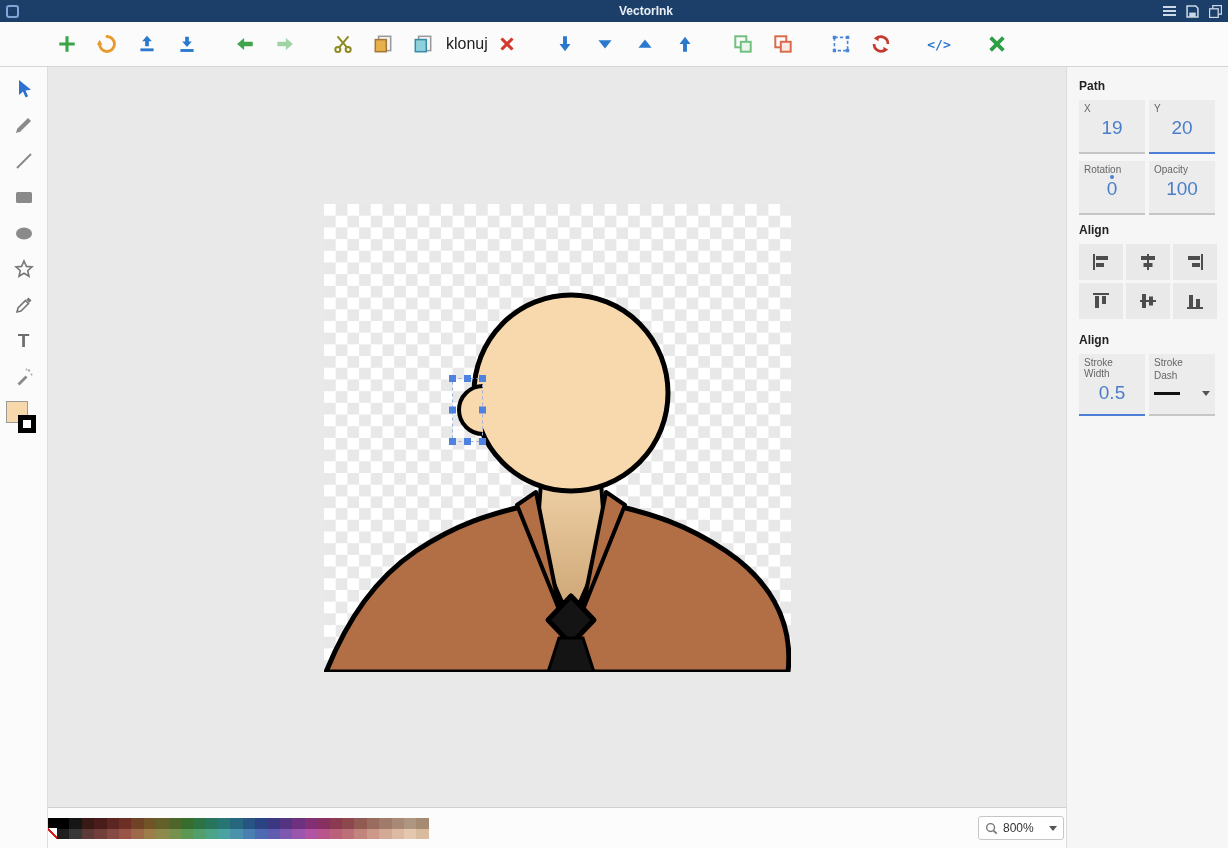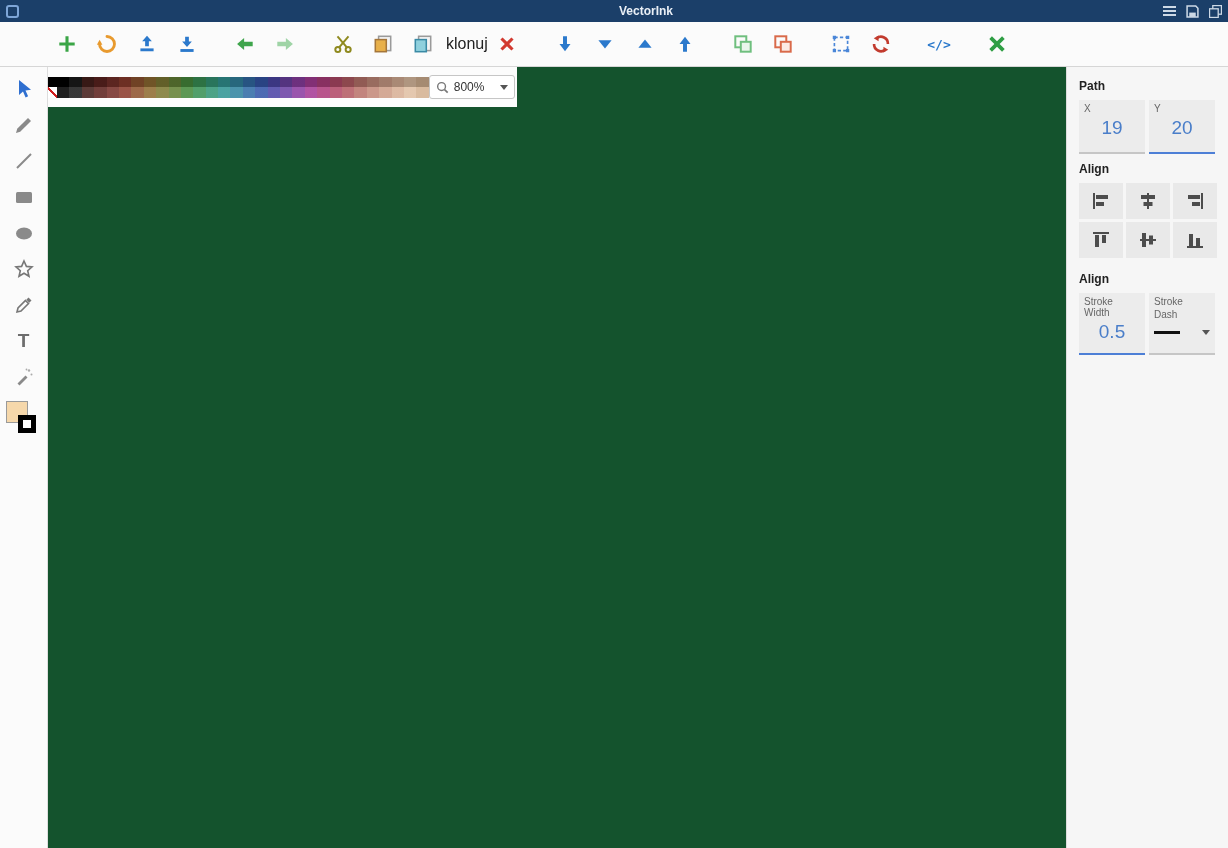--- a/index.html
+++ b/index.html
@@ -34,21 +34,21 @@
   .stool { width:40px; height:36px; display:flex; align-items:center; justify-content:center; }
   .stool svg { width:22px; height:22px; }
   .text-glyph { font-size:19px; font-weight:bold; color:#6d6d6d; }
 
   .swatchbox { position:relative; width:36px; height:40px; margin-top:6px; }
   .fillsw { position:absolute; left:0; top:0; width:22px; height:22px;
             border:1px solid #9a9a9a; }
   .strokesw { position:absolute; left:12px; top:14px; width:18px; height:18px;
               border:5px solid #000; background:#fff; }
 
-  .workarea { flex:1; display:flex; flex-direction:row; background:#14532d; }
+  .workarea { flex:1; display:flex; flex-direction:column; background:#c4b5fd; }
   .canvas { height:741px; background:#e9e9e9; border-bottom:1px solid #cfcfcf;
             position:relative; overflow:hidden; }
   .artboard { position:absolute; left:276px; top:137px; width:467px; height:468px;
               background:#fff;
               background-image:repeating-conic-gradient(#e8e8e8 0% 25%, #ffffff 25% 50%);
               background-size:23.4px 23.4px; }
   .artboard svg { position:absolute; inset:0; }
 
   
   .bottombar { height:40px; display:flex; align-items:center; padding:0 2px 0 0;
@@ -395,20 +395,31 @@
       <div class="field">
         <div class="flabel">X</div>
         <div class="fval">19</div>
       </div>
       <div class="field focused">
         <div class="flabel">Y</div>
         <div class="fval">20</div>
       </div>
     </div>
 
+    <div class="fieldrow">
+      <div class="field">
+        <div class="flabel">Rotation</div>
+        <div class="rtick"></div>
+        <div class="fval">0</div>
+      </div>
+      <div class="field">
+        <div class="flabel">Opacity</div>
+        <div class="fval">100</div>
+      </div>
+    </div>
 
     <div class="section-title mt8">Align</div>
     <div class="aligngrid">
       <div class="abtn">
         <svg viewBox="0 0 20 20">
           <rect x="2" y="2" width="2" height="16"></rect>
             <rect x="5" y="4" width="12" height="4"></rect>
             <rect x="5" y="11" width="8" height="4"></rect>
         </svg>
       </div>

